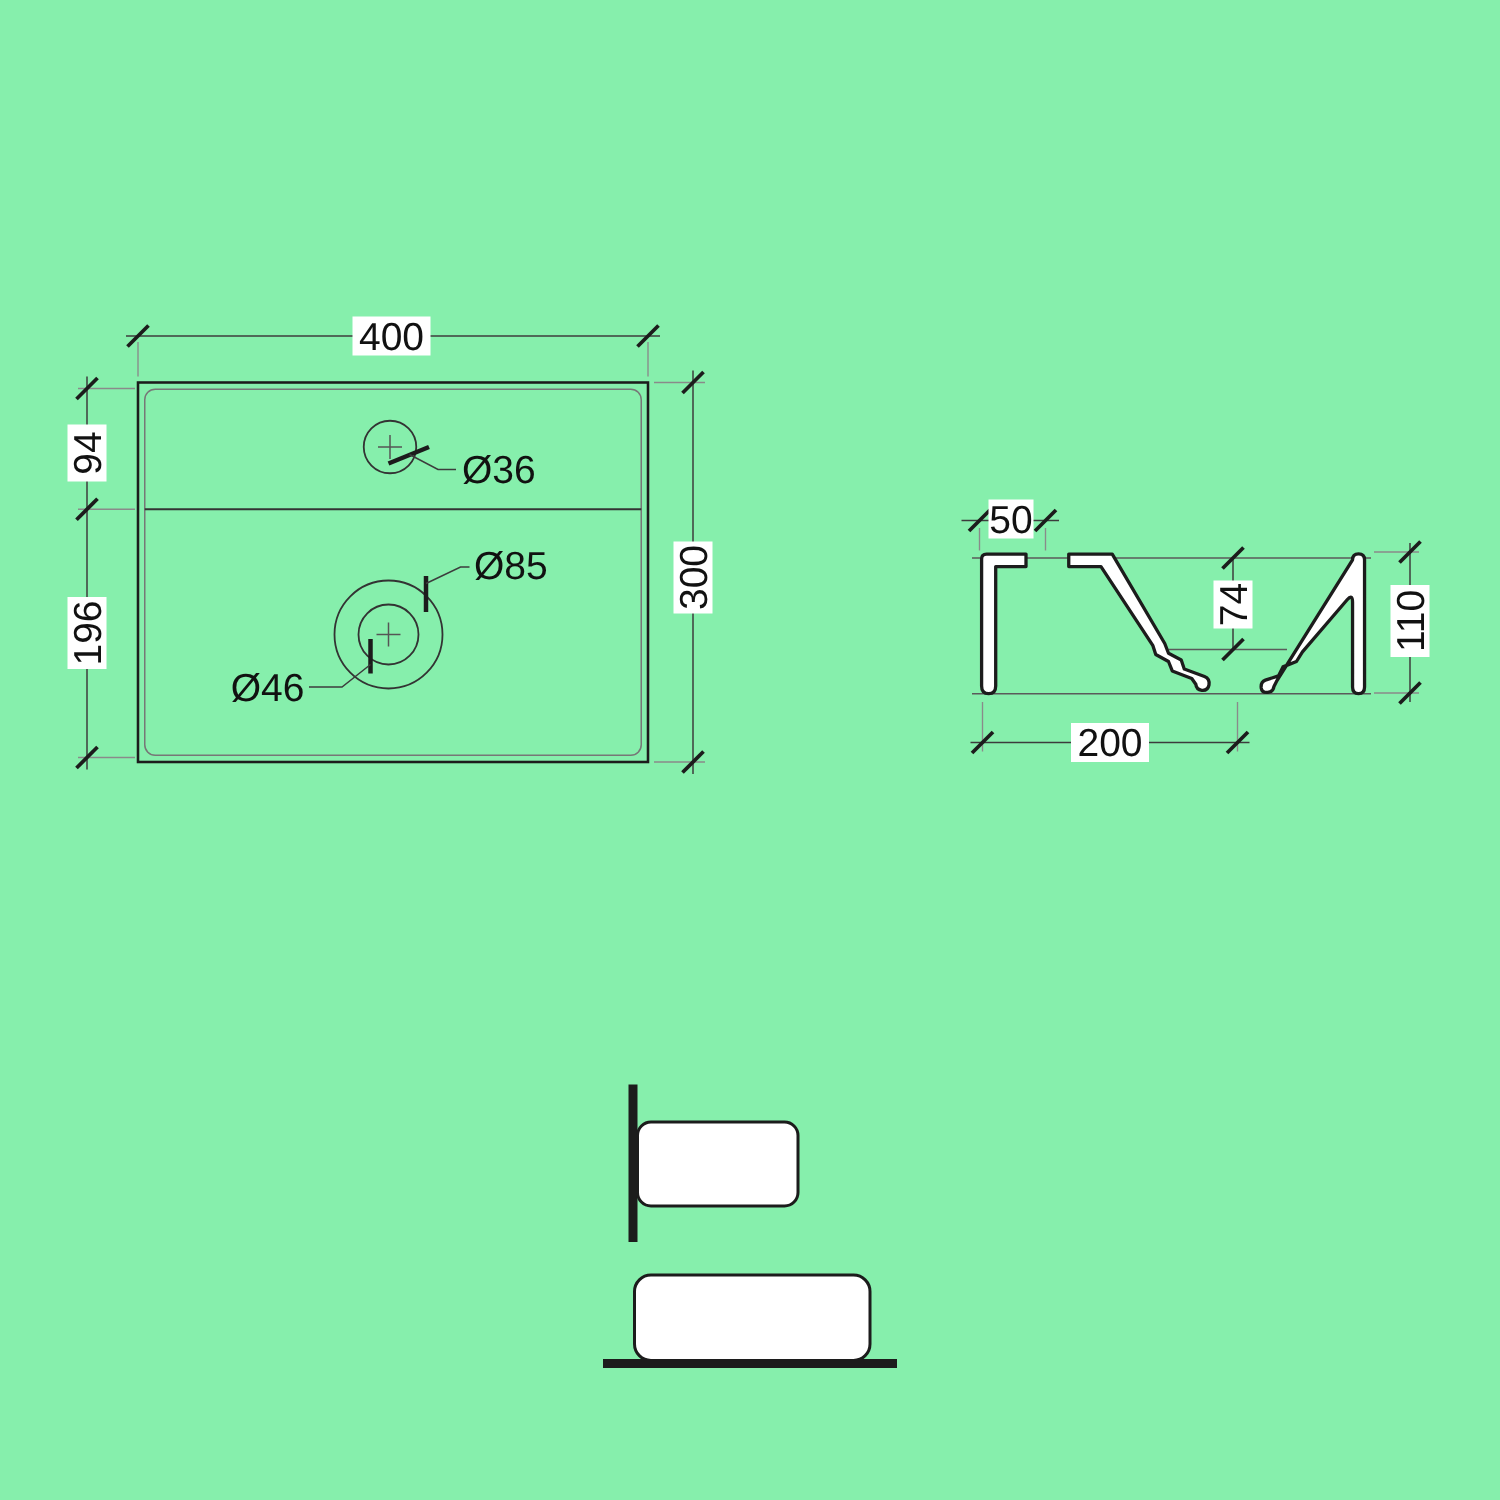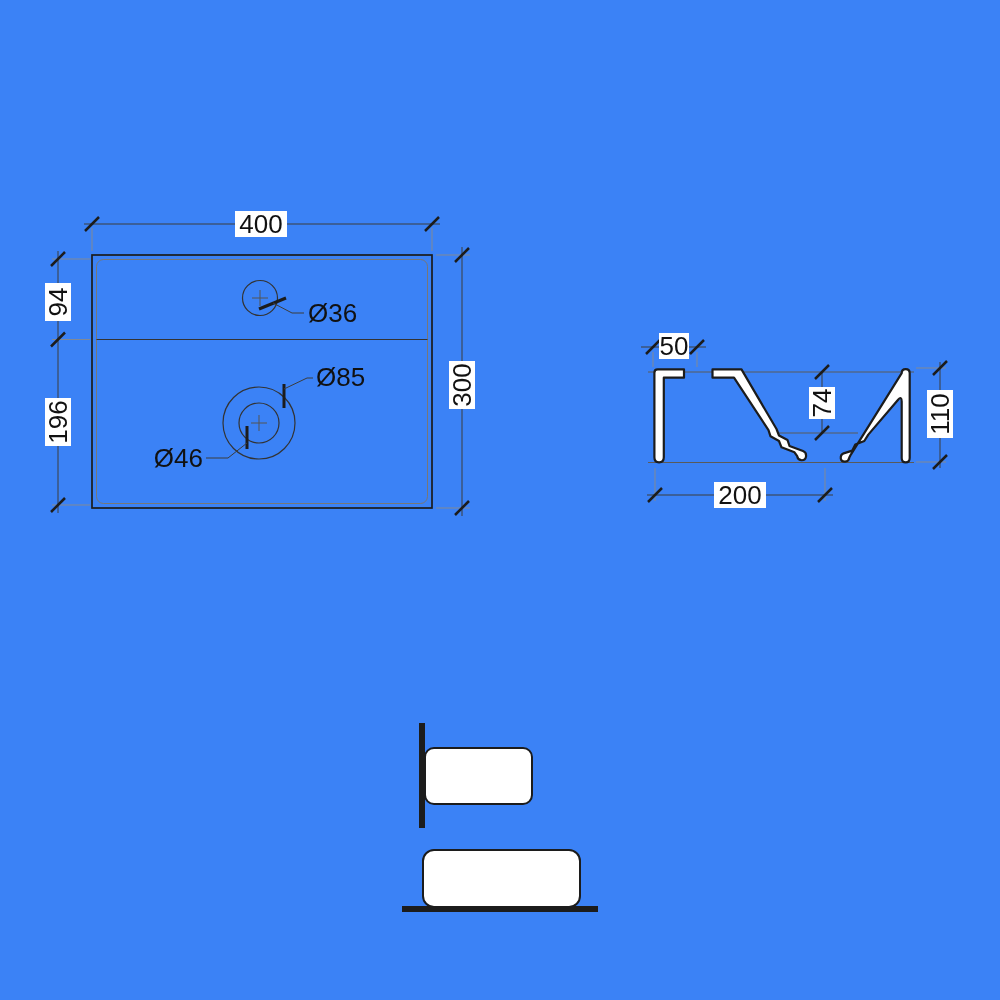--- a/index.html
+++ b/index.html
@@ -1,16 +1,16 @@
 <!DOCTYPE html>
 <html><head>
 <meta charset="utf-8">
 <style>
   html,body{margin:0;padding:0;background:#ffffff;}
-  .page{position:relative;width:1000px;height:1000px;background:#3b82f6;overflow:hidden;}
+  .page{position:relative;width:1000px;height:1000px;background:#86efac;overflow:hidden;}
   svg{display:block;}
   text{font-family:"Liberation Sans", sans-serif;font-size:26px;fill:#111111;}
   .dimtxt{text-anchor:middle;dominant-baseline:central;}
   .lbl-start{text-anchor:start;}
   .lbl-end{text-anchor:end;}
   .ln{stroke:#3c3c3c;stroke-width:1;fill:none;}
   .ext{stroke:#8a8a8a;stroke-width:0.9;fill:none;}
   .thin{stroke:#5a5a5a;stroke-width:1;fill:none;}
   .tick{stroke:#1c1c1c;stroke-width:2.5;fill:none;}
   .ldrtick{stroke:#1c1c1c;stroke-width:3;fill:none;}

